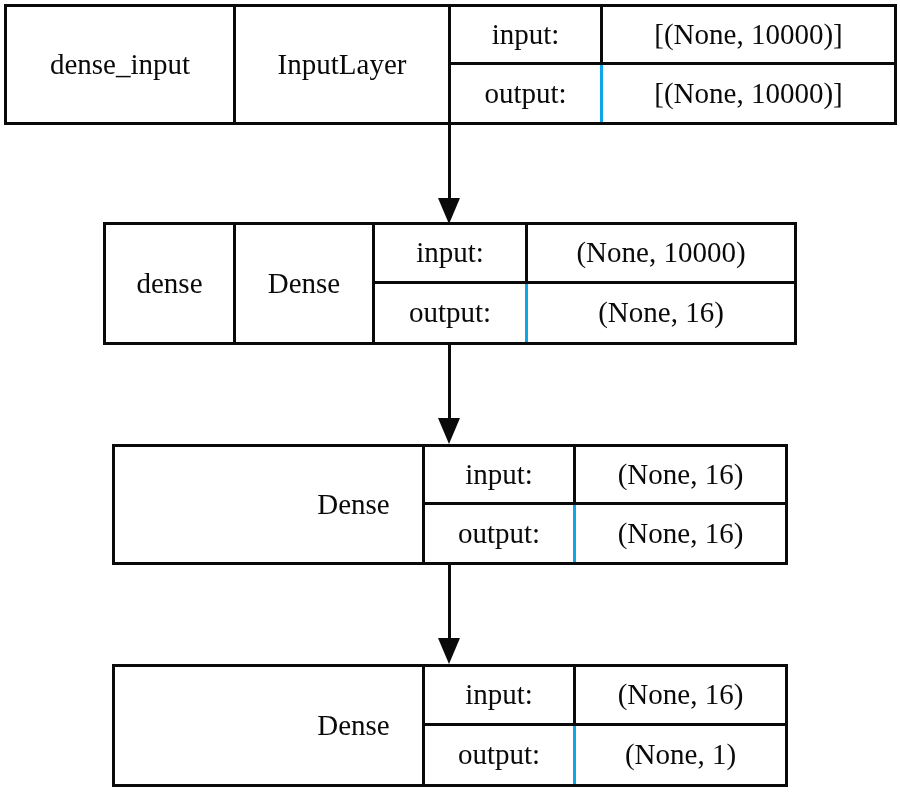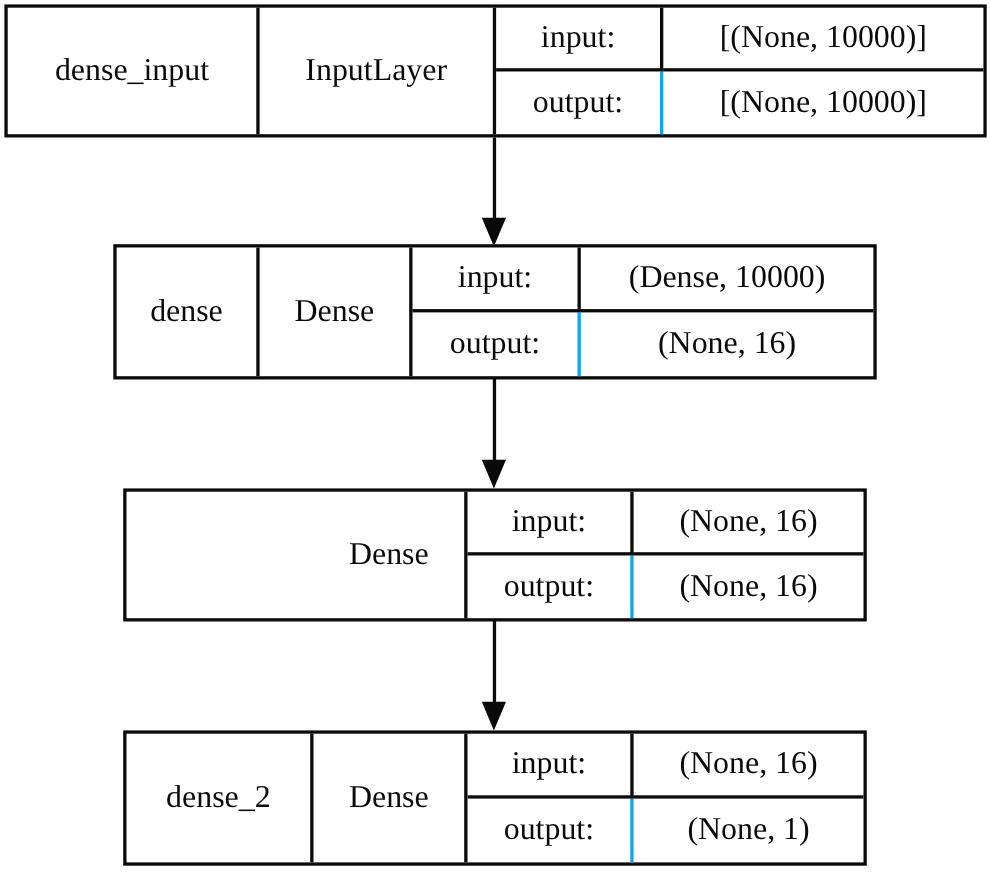--- a/index.html
+++ b/index.html
@@ -92,41 +92,40 @@
     <div class="cell cell-ov">[(None, 10000)]</div>
   </div>
 
   <div class="edge-line edge1-line"></div>
   <div class="edge-head edge1-head"></div>
 
   <div class="node node2">
     <div class="cell cell-name">dense</div>
     <div class="cell cell-type">Dense</div>
     <div class="cell cell-il">input:</div>
-    <div class="cell cell-iv">(Dense, 10000)</div>
+    <div class="cell cell-iv">(None, 10000)</div>
     <div class="cell cell-ol">output:</div>
     <div class="cell cell-ov">(None, 16)</div>
   </div>
 
   <div class="edge-line edge2-line"></div>
   <div class="edge-head edge2-head"></div>
 
   <div class="node node3">
     <div class="cell cell-type">Dense</div>
     <div class="cell cell-il">input:</div>
     <div class="cell cell-iv">(None, 16)</div>
     <div class="cell cell-ol">output:</div>
     <div class="cell cell-ov">(None, 16)</div>
   </div>
 
   <div class="edge-line edge3-line"></div>
   <div class="edge-head edge3-head"></div>
 
   <div class="node node4">
-    <div class="cell cell-name">dense_2</div>
     <div class="cell cell-type">Dense</div>
     <div class="cell cell-il">input:</div>
     <div class="cell cell-iv">(None, 16)</div>
     <div class="cell cell-ol">output:</div>
     <div class="cell cell-ov">(None, 1)</div>
   </div>
 
 </div>
 
 </body></html>

